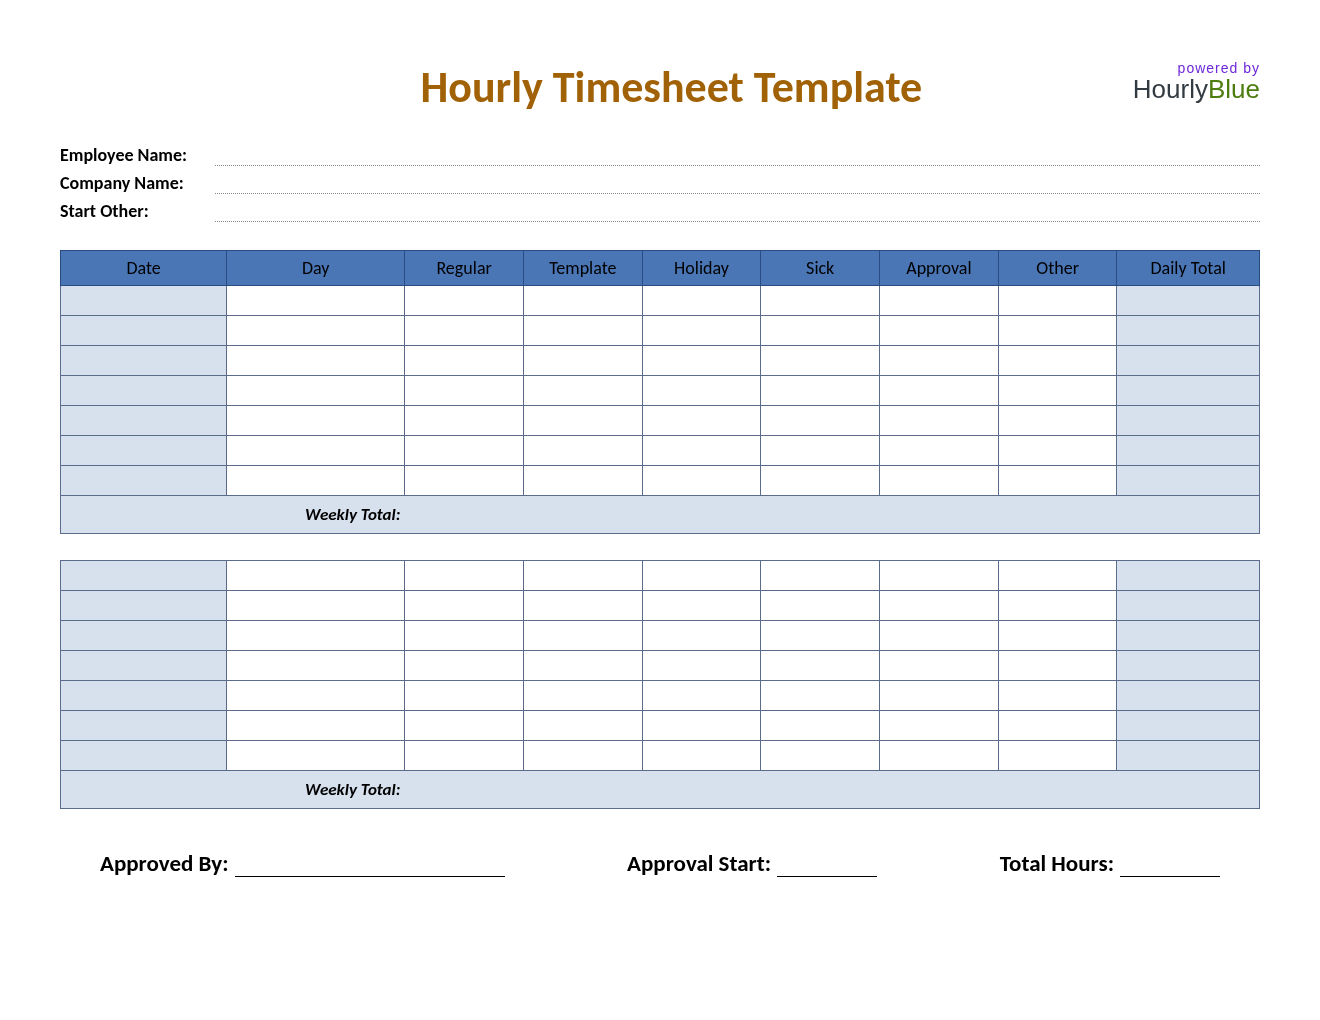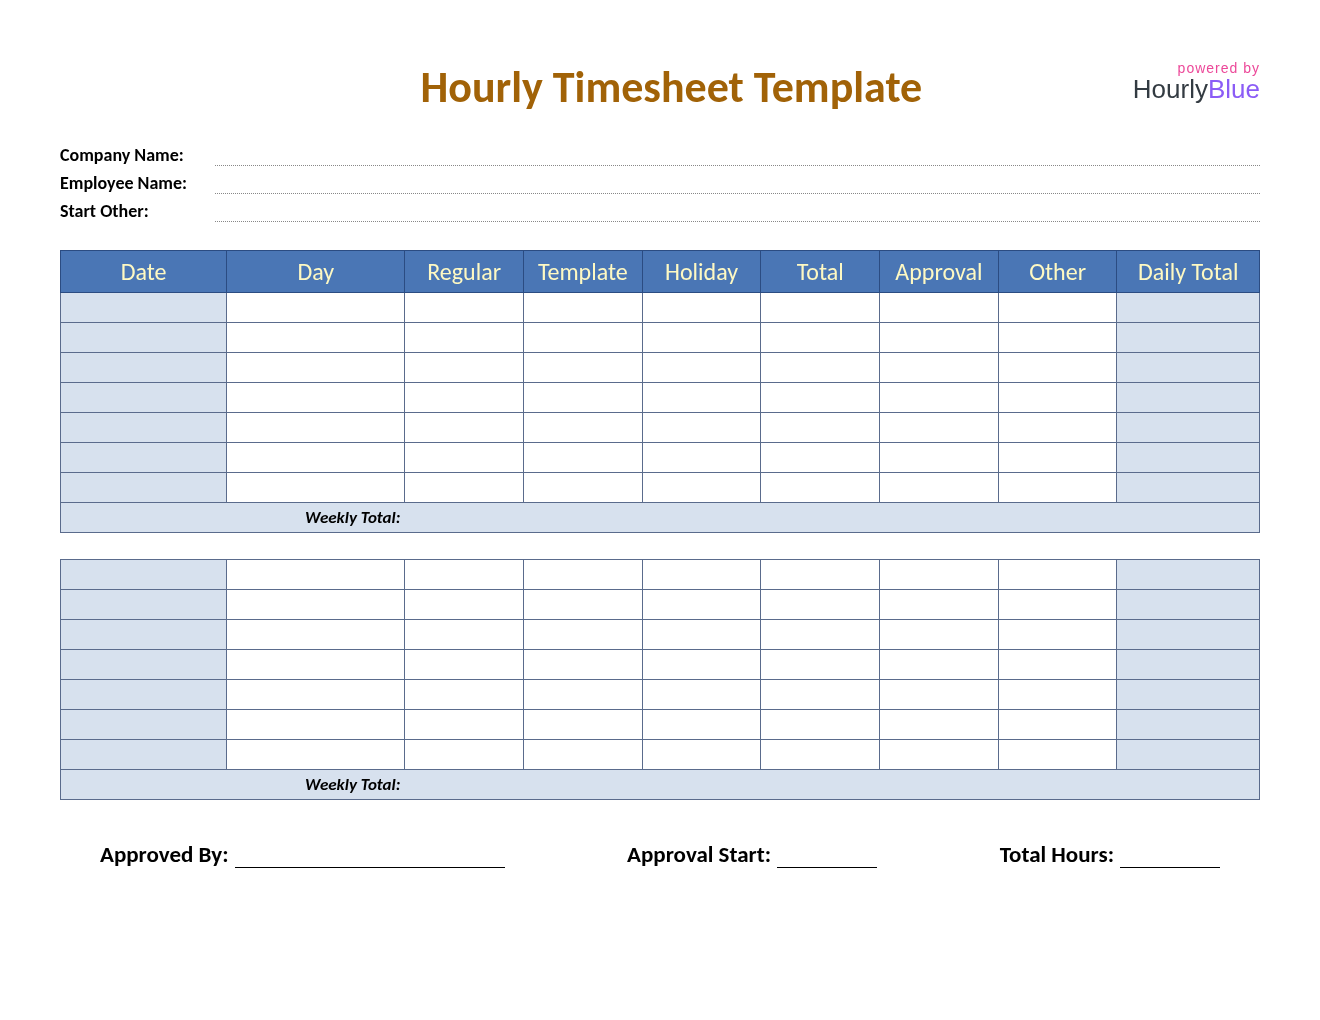--- a/index.html
+++ b/index.html
@@ -24,29 +24,29 @@
     font-weight: 700;
     color: #a16207;
     padding-left: 150px;
   }
   .logo-block {
     text-align: right;
     font-family: "Segoe UI", Arial, sans-serif;
   }
   .logo-powered {
     font-size: 14px;
-    color: #ec4899;
+    color: #6d28d9;
     letter-spacing: 1px;
   }
   .logo-brand {
     font-size: 26px;
     color: #333b42;
     line-height: 1;
   }
-  .logo-brand .blue { color: #8b5cf6; }
+  .logo-brand .blue { color: #4d7c0f; }
   .info-block {
     margin-bottom: 28px;
   }
   .info-line {
     display: flex;
     align-items: flex-end;
     margin-bottom: 6px;
   }
   .info-label {
     font-weight: 700;
@@ -59,43 +59,43 @@
     border-bottom: 1px dotted #888;
     height: 22px;
   }
   .ts-table {
     width: 100%;
     border-collapse: collapse;
     table-layout: fixed;
   }
   .ts-table th {
     background: #4a76b5;
-    color: #fef9c3;
+    color: #000000;
     font-weight: 400;
-    font-size: 24px;
+    font-size: 18px;
     padding: 6px 4px;
     border: 1px solid #2b4c82;
     text-align: center;
   }
   .ts-table td {
     border: 1px solid #5a6b8c;
     height: 30px;
     background: #fff;
   }
   .ts-table td:first-child { background: #d7e1ee; }
   .ts-table td:last-child { background: #d7e1ee; }
   .ts-table col.c1 { width: 14%; }
   .ts-table col.c2 { width: 15%; }
   .ts-table col.cn { width: 10%; }
   .ts-table col.c9 { width: 12%; }
   .weekly-total-row {
     background: #d7e1ee;
     border: 1px solid #5a6b8c;
     border-top: none;
-    height: 30px;
+    height: 38px;
     display: flex;
     align-items: center;
   }
   .weekly-total-label {
     width: 29%;
     text-align: right;
     font-weight: 700;
     font-style: italic;
     font-size: 17px;
     padding-right: 8px;
@@ -128,25 +128,25 @@
 <div class="header-row">
   <div class="title">Hourly Timesheet Template</div>
   <div class="logo-block">
     <div class="logo-powered">powered by</div>
     <div class="logo-brand"><span>Hourly</span><span class="blue">Blue</span></div>
   </div>
 </div>
 
 <div class="info-block">
   <div class="info-line">
+    <div class="info-label">Employee Name:</div>
+    <div class="info-field"></div>
+  </div>
+  <div class="info-line">
     <div class="info-label">Company Name:</div>
-    <div class="info-field"></div>
-  </div>
-  <div class="info-line">
-    <div class="info-label">Employee Name:</div>
     <div class="info-field"></div>
   </div>
   <div class="info-line">
     <div class="info-label">Start Other:</div>
     <div class="info-field"></div>
   </div>
 </div>
 
 <div id="tables-container">
     <div class="table-block">
@@ -162,21 +162,21 @@
           <col class="cn">
           <col class="c9">
         </colgroup>
         <thead>
           <tr>
             <th>Date</th>
             <th>Day</th>
             <th>Regular</th>
             <th>Template</th>
             <th>Holiday</th>
-            <th>Total</th>
+            <th>Sick</th>
             <th>Approval</th>
             <th>Other</th>
             <th>Daily Total</th>
           </tr>
         </thead>
         <tbody>
           <tr>
             <td></td>
             <td></td>
             <td></td>

